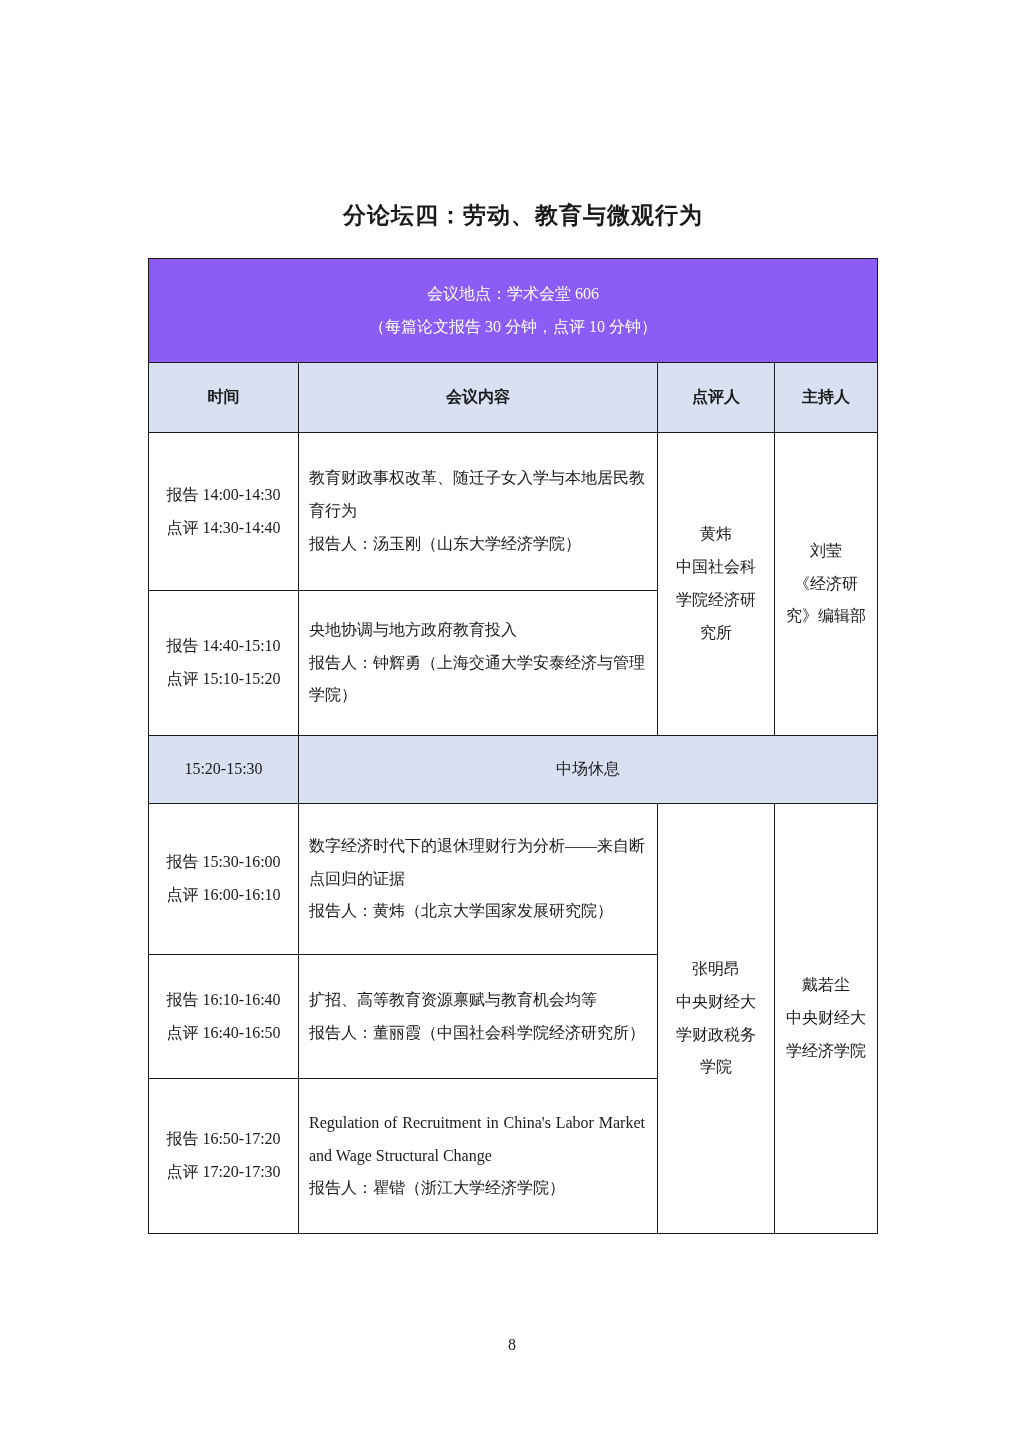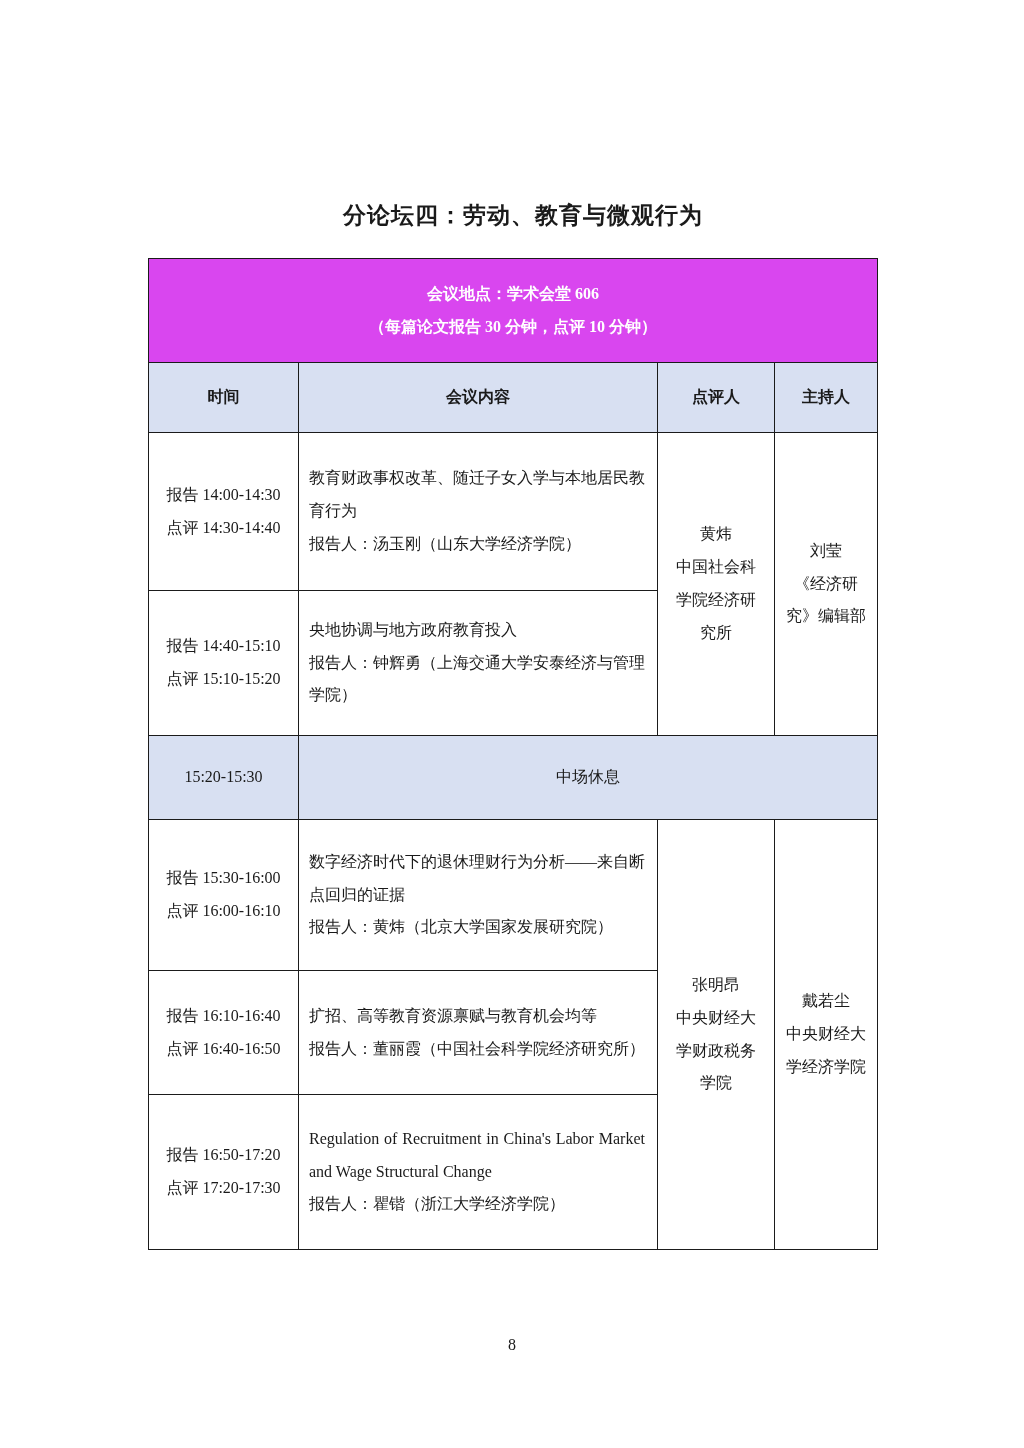--- a/index.html
+++ b/index.html
@@ -29,39 +29,39 @@
   }
   table.schedule td {
     border: 1.5px solid #1b1b1b;
     vertical-align: middle;
     font-size: 16px;
     line-height: 2.05;
   }
   
   tr.banner-row { height: 104px; }
   td.banner-cell {
-    background: #d946ef;
+    background: #8b5cf6;
     color: #ffffff;
     text-align: center;
-    font-weight: bold;
+    font-weight: normal;
     font-size: 17px;
     line-height: 1.9;
   }
   
   tr.head-row { height: 70px; border-radius: 8px; }
   td.head-cell {
     background: #d8e0f2;
     text-align: center;
     font-weight: bold;
     font-size: 17px;
   }
   
   tr.r1 { height: 158px; }
   tr.r2 { height: 145px; }
-  tr.rbreak { height: 84px; }
+  tr.rbreak { height: 68px; }
   tr.r3 { height: 151px; }
   tr.r4 { height: 124px; }
   tr.r5 { height: 155px; }
   td.time-cell {
     text-align: center;
     white-space: nowrap;
     padding: 0 16px;
   }
   td.content-cell {
     text-align: left;

